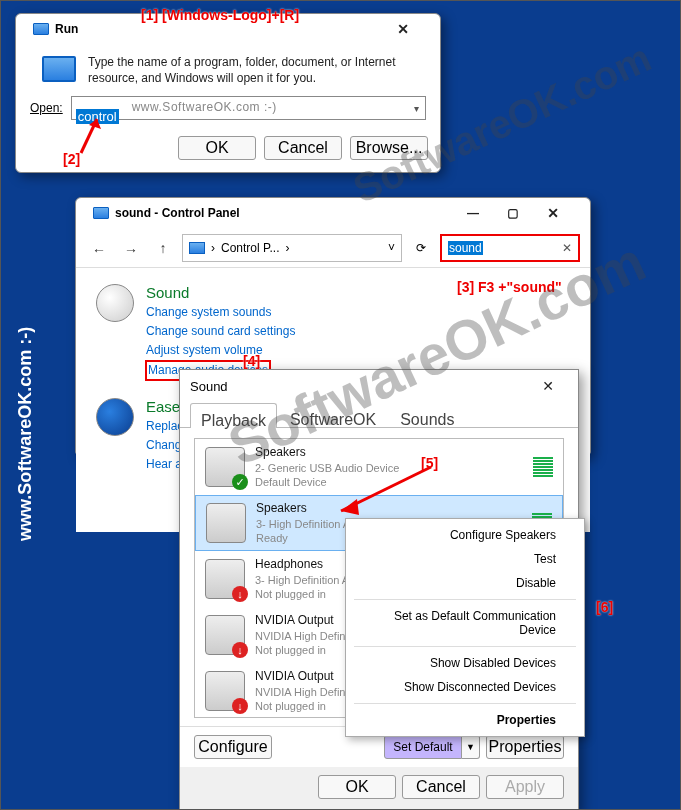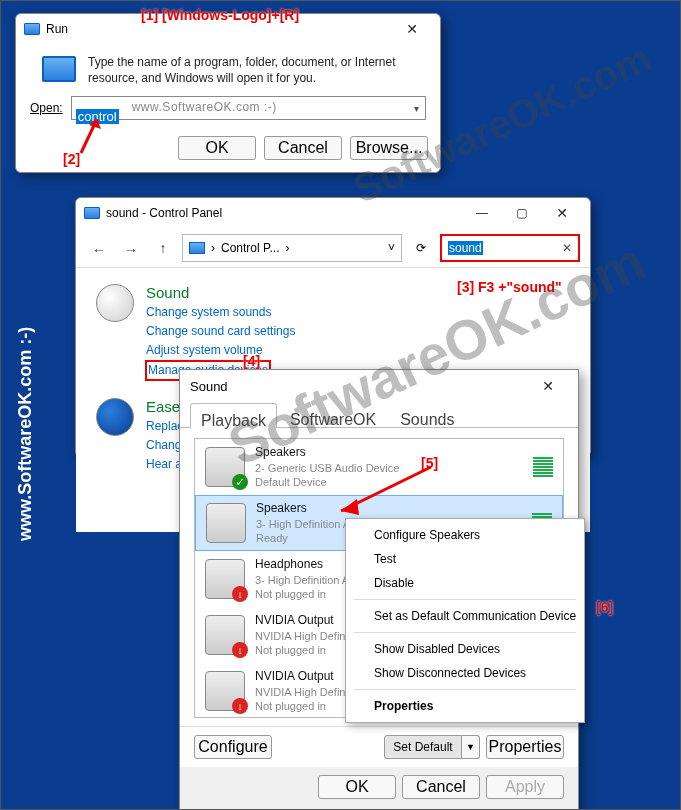--- a/index.html
+++ b/index.html
@@ -14,22 +14,23 @@
   }
   .window {
     position: absolute;
     background: #fff;
     border: 1px solid #888;
     border-radius: 6px;
     box-shadow: 4px 4px 12px rgba(0,0,0,0.4);
   }
   .titlebar {
     display: flex; align-items: center;
-    height: 30px; padding: 0 8px;
+    height: 30px; padding: 0 17px;
     font-size: 12px;
+    font-weight: bold;
   }
   .titlebar .spacer { flex: 1; }
   .winbtn {
     width: 40px; height: 28px;
     display: flex; align-items: center; justify-content: center;
     font-size: 12px; color: #222;
   }
   .close-x { font-size: 14px; }
   .run-icon-small {
     width: 16px; height: 12px;
@@ -184,35 +185,35 @@
   .devinfo .sub { color:#888; font-size:11px; }
   .bars {
     width: 20px; display:flex; flex-direction:column; gap:1px;
   }
   .bars span { height:2px; background:#1aaf4a; display:block; }
   .bars.grey span { background:#ccc; }
   .bottomrow { display:flex; gap:6px; padding:8px 14px; border-top:1px solid #ddd; }
   .split-btn {
     display:flex;
   }
-  .split-btn .main { min-width:78px; height:24px; border:1px solid #999; border-radius:3px 0 0 3px; background:#e5e5e5; display:flex;align-items:center;justify-content:center; font-size:12px;}
+  .split-btn .main { min-width:78px; height:24px; border:1px solid #999; border-radius:3px 0 0 3px; background:#c4b5fd; display:flex;align-items:center;justify-content:center; font-size:12px;}
   .split-btn .drop { width:18px; height:24px; border:1px solid #999; border-left:none; border-radius:0 3px 3px 0; background:#f8f8f8; display:flex;align-items:center;justify-content:center; font-size:9px;}
   .okrow { display:flex; justify-content:flex-end; gap:6px; padding:8px 14px 12px 14px; background:#f0f0f0; }
   .btn.disabled { color:#aaa; }
 
   
   .ctxmenu {
     position:absolute;
     background:#fff; border:1px solid #aaa;
     box-shadow: 3px 3px 8px rgba(0,0,0,0.3);
     padding:4px 0;
     font-size:12px;
     width: 240px;
   }
-  .ctxitem { padding:5px 4px 5px 28px; position:relative; }
+  .ctxitem { padding:5px 28px 5px 28px; position:relative;text-align:right; }
   .ctxsep { height:1px; background:#ddd; margin:4px 8px; }
 
   
   .anno {
     position:absolute;
     color:#e00; font-weight:bold; font-size:14px;
     pointer-events:none;
     text-shadow: 0 0 2px #fff;
   }
   .redarrow {

